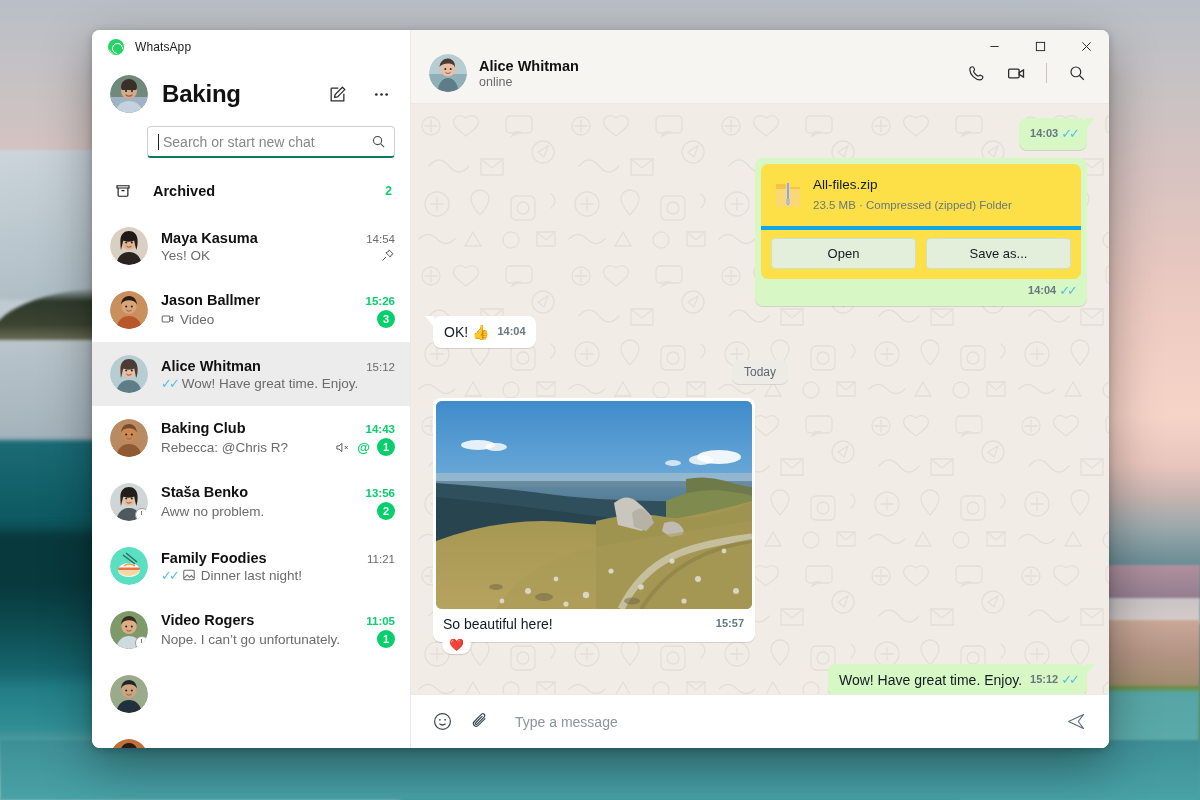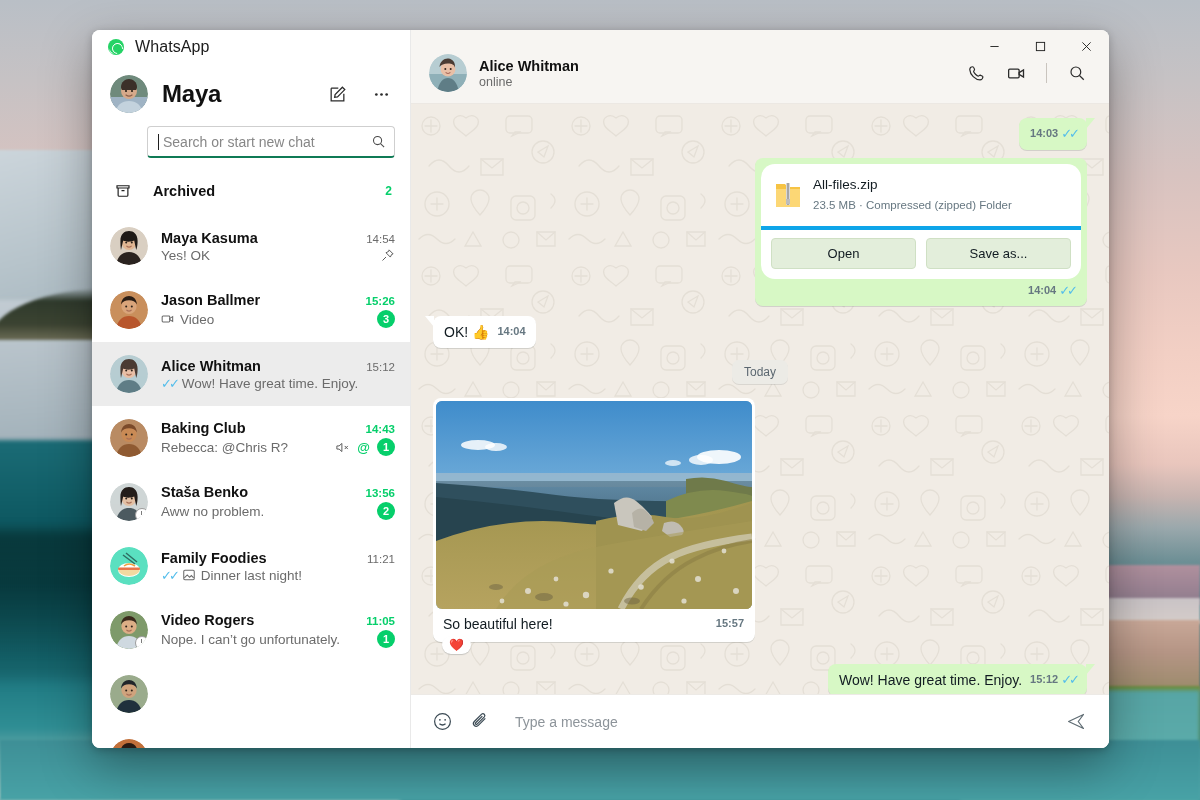--- a/index.html
+++ b/index.html
@@ -117,21 +117,21 @@
     width: 9px; height: 9px; border: 1.6px solid #fff; border-radius: 50%;
     border-bottom-color: transparent;
     transform: rotate(-40deg);
   }
   #wa-logo::before {
     content: ""; position: absolute; left: 2px; bottom: 2.2px;
     width: 4px; height: 4px; background: #25D366;
     border-bottom-left-radius: 4px;
     box-shadow: -0.5px 0.5px 0 0 #fff;
   }
-  #app-title-text { font-size: 16px; color: #1c1c1c; letter-spacing: .1px; }
+  #app-title-text { font-size: 12px; color: #1c1c1c; letter-spacing: .1px; }
 
   #chats-header {
     display: flex; align-items: center; padding: 4px 14px 0 18px; gap: 14px;
     height: 56px; flex: 0 0 56px;
   }
   .avatar {
     border-radius: 50%; flex: none; background-size: cover;
     background-position: center; position: relative; overflow: hidden;
   }
   #me-avatar { width: 38px; height: 38px; }
@@ -257,21 +257,21 @@
     border-bottom: 11px solid transparent;
   }
   .btext { padding: 6px 10px 6px 11px; display: flex; align-items: flex-end; gap: 8px; }
   .btext .txt { white-space: nowrap; }
   .meta { display: flex; align-items: flex-start; gap: 3px; flex: none; align-self: flex-end;
     padding-bottom: 1px; font-weight: bold; }
   .meta .t { font-size: 11px; color: #667781; }
 
   
   #file-bubble { padding: 6px 6px 3px 6px; width: 332px; }
-  #file-card { background: #ffffff; border-radius: 14px; overflow: hidden; }
+  #file-card { background: #fde047; border-radius: 7px; overflow: hidden; }
   #file-top { display: flex; align-items: center; gap: 12px; padding: 11px 12px 11px 14px; }
   #zip-icon { width: 26px; height: 30px; flex: none; position: relative; }
   #file-name { font-size: 13.5px; color: #111b21; }
   #file-sub { font-size: 11.5px; color: #667781; margin-top: 2px; }
   #file-actions { display: flex; gap: 10px; padding: 8px 10px 10px 10px;
     border-top: 4px solid #0ea5e9; }
   .file-btn {
     flex: 1; height: 31px; border-radius: 4px; background: #e3eedb;
     border: 1px solid #cfe0c4; font-size: 13px; color: #111b21;
     display: flex; align-items: center; justify-content: center; cursor: pointer;
@@ -356,21 +356,21 @@
             <rect y="22" width="38" height="16" fill="#9fb3c4"></rect>
             <circle cx="19" cy="16" r="8" fill="#d6a98a"></circle>
             <path d="M6 38c0-8 6-12 13-12s13 4 13 12z" fill="#c3d2dd"></path>
             <path d="M11 12c0-5 4-8 8-8s8 3 8 8c0 2-1 3-1 3H12s-1-1-1-3z" fill="#3b3029"></path>
             <circle cx="16" cy="16" r="1.1" fill="#2b2118"></circle>
               <circle cx="22" cy="16" r="1.1" fill="#2b2118"></circle>
             <path d="M16 20q3 2.4 6 0" stroke="#8c5f4a" stroke-width="1.2" fill="none" stroke-linecap="round"></path>
           </g>
         </svg>
       </div>
-      <div id="chats-title">Maya</div>
+      <div id="chats-title">Baking</div>
       <div class="hdr-icon-btn">
         <svg width="19" height="19" viewBox="0 0 24 24" fill="none" stroke="currentColor" stroke-width="1.6">
           <path d="M4 4h9M4 4v16h16v-9"></path>
           <path d="M18.2 2.8l3 3L12 15l-3.6.6L9 12z"></path>
         </svg>
       </div>
       <div class="hdr-icon-btn">
         <svg width="19" height="19" viewBox="0 0 24 24" fill="currentColor">
           <circle cx="5.5" cy="12" r="1.7"></circle>
             <circle cx="12" cy="12" r="1.7"></circle>

